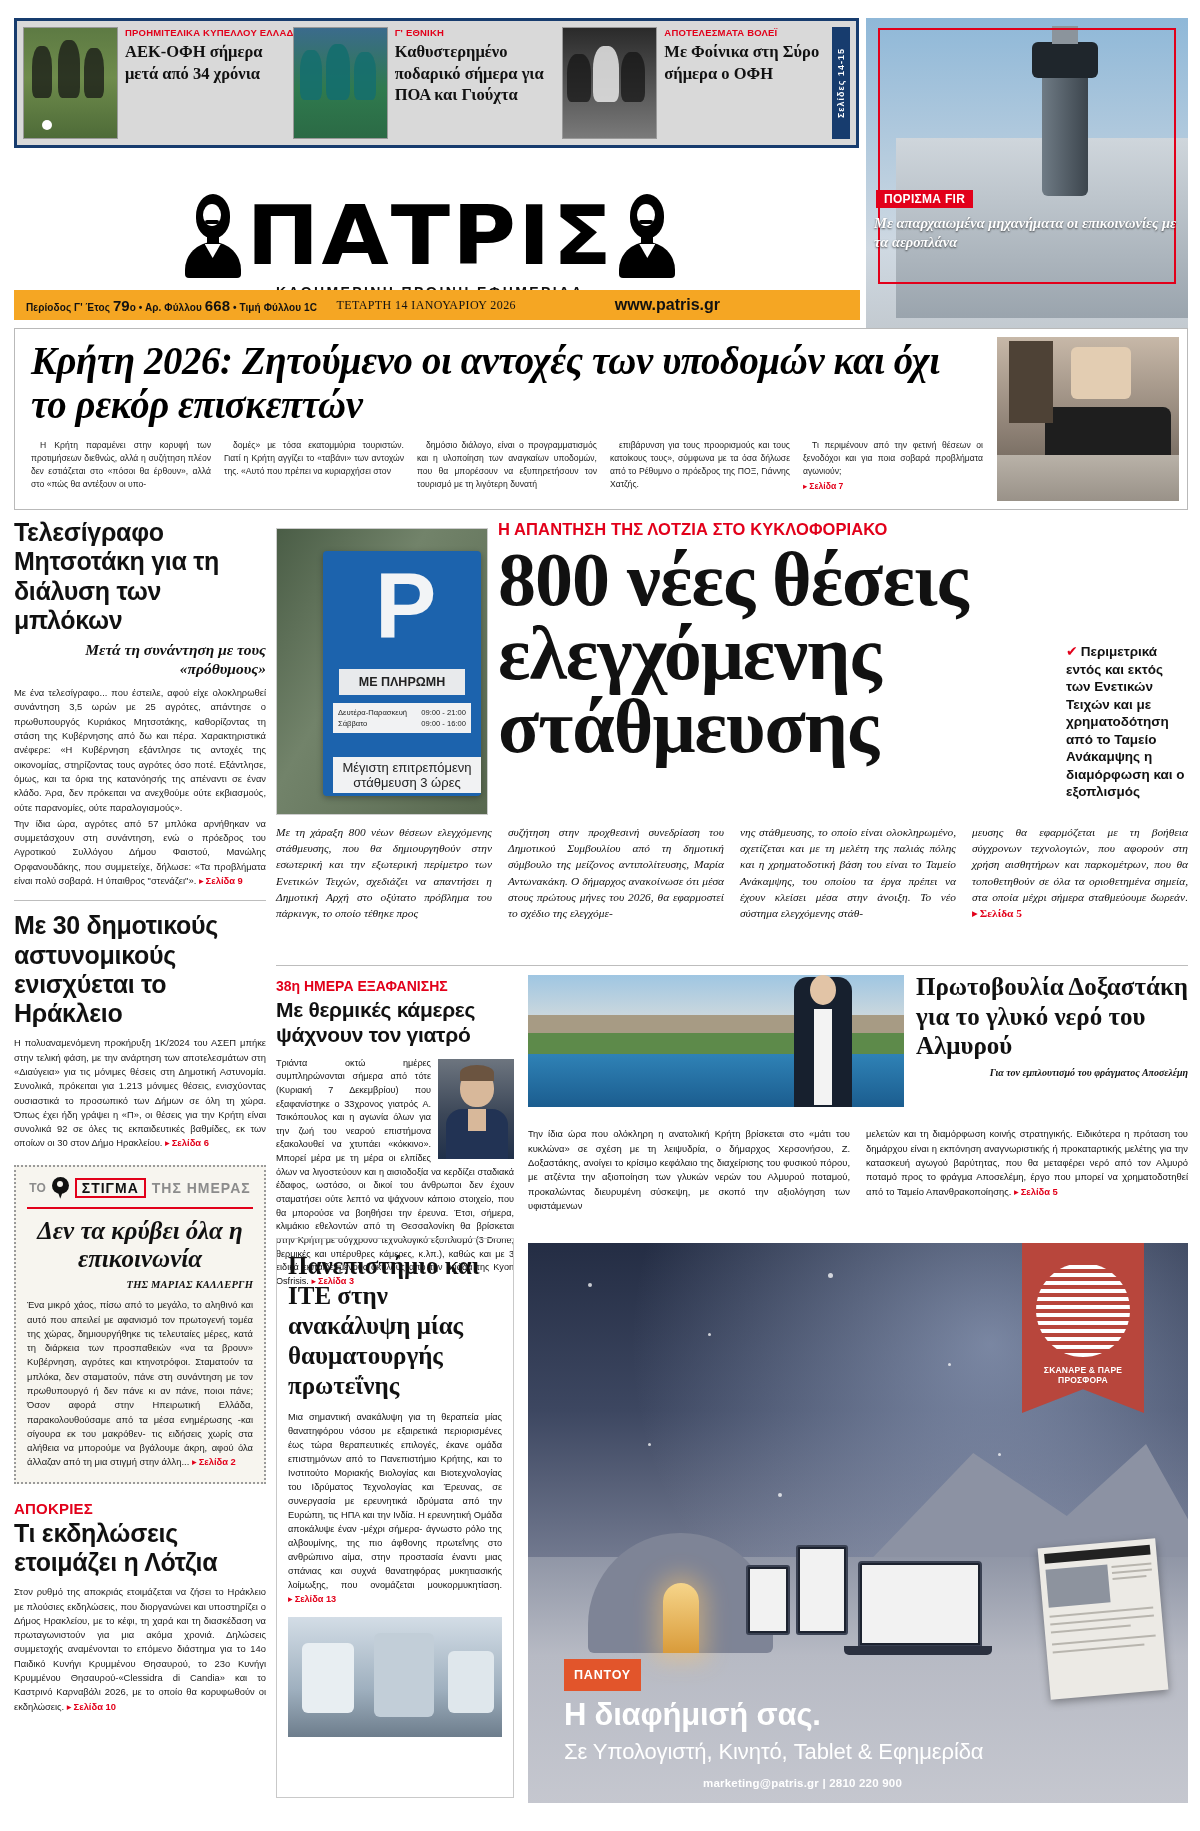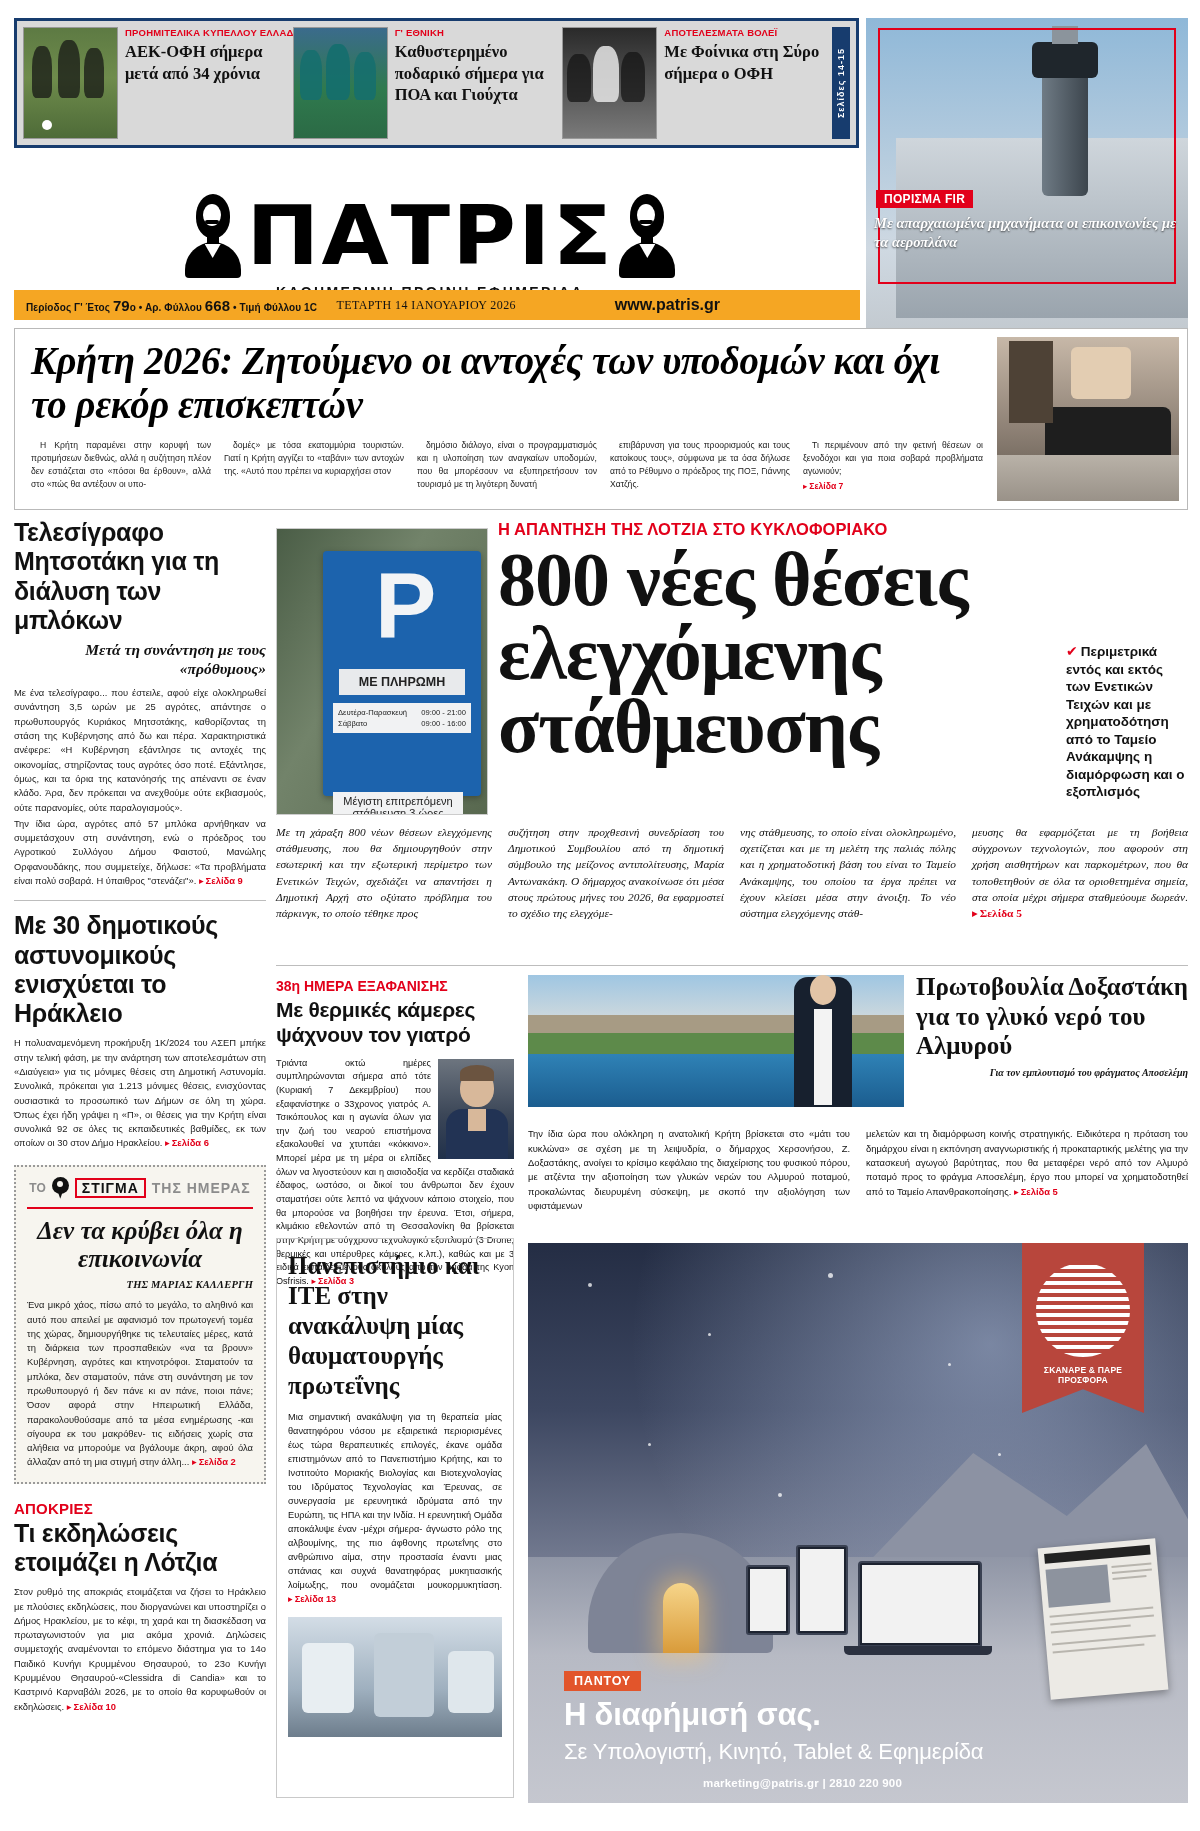--- a/index.html
+++ b/index.html
@@ -205,21 +205,21 @@
   .qr-box{position:absolute;left:14px;top:20px;width:94px;height:94px;border-radius:50%;background:
       repeating-linear-gradient(0deg,#fff 0 4px,#b8463c 4px 8px),
       repeating-linear-gradient(90deg,#fff 0 4px,transparent 4px 8px);}
   .qr-label{position:absolute;left:0;right:0;top:122px;text-align:center;color:#fff;font-size:8.5px;font-weight:700;letter-spacing:.2px;}
   .dev{position:absolute;background:#1d2330;border:2px solid #3a4152;border-radius:3px;overflow:hidden;}
   .dev .scr{position:absolute;inset:2px;background:#f2f2f2;}
   .paper{position:absolute;right:26px;bottom:108px;width:118px;height:152px;background:#eceae5;transform:rotate(-5deg);box-shadow:0 3px 9px rgba(0,0,0,.35);}
   .paper .ptitle{position:absolute;left:6px;top:6px;right:6px;height:10px;background:#222;}
   .paper .pimg{position:absolute;left:6px;top:22px;width:62px;height:38px;background:#8d939e;}
   .paper .pl{position:absolute;background:#b8b5ae;height:2px;}
-  .ad-tag{position:absolute;left:36px;bottom:112px;background:#e2552b;color:#fff;font-size:12.5px;font-weight:700;letter-spacing:.8px;padding:3px 10px;}
+  .ad-tag{position:absolute;left:36px;bottom:112px;background:#e2552b;color:#fff;font-size:12.5px;font-weight:700;letter-spacing:.8px;padding:9px 10px;}
   .ad-h1{position:absolute;left:36px;bottom:70px;color:#fff;font-size:31px;font-weight:700;letter-spacing:-.2px;}
   .ad-h2{position:absolute;left:36px;bottom:38px;color:#fff;font-size:22px;font-weight:400;letter-spacing:-.1px;}
   .ad-foot{position:absolute;left:175px;bottom:14px;color:#fff;font-size:11.5px;font-weight:700;letter-spacing:.2px;}
 
   
   .ph{position:absolute;inset:0;}
   .ph.grass{background:linear-gradient(180deg,#5d7a43 0%,#6f8c4c 45%,#4e6b38 100%);}
   .ph.pitch{background:linear-gradient(180deg,#3b6b8c 0%,#2f7a4e 55%,#2b6a45 100%);}
   .ph.crowd{background:linear-gradient(180deg,#2a2a2a 0%,#4a4a4a 40%,#7a7a7a 100%);}
   .ph.sky{background:linear-gradient(180deg,#8fb8d8 0%,#cfd9e2 60%,#b8bcc0 100%);}
@@ -228,21 +228,21 @@
   .ph.lab{background:linear-gradient(180deg,#d3dde6 0%,#9fb0bf 60%,#6d7d8c 100%);}
   .ph.sign{background:linear-gradient(120deg,#4a5d46 0%,#72836a 40%,#58684f 100%);}
   .figure{position:absolute;background:rgba(20,20,20,.72);border-radius:40% 40% 18% 18%;}
 
   
   .sign-board{position:absolute;left:46px;top:22px;width:158px;height:245px;background:#1c63ad;border-radius:4px;box-shadow:0 2px 6px rgba(0,0,0,.3);}
   .sign-P{position:absolute;left:52px;top:16px;color:#f2f4f6;font-size:92px;font-weight:700;line-height:.86;font-family:"Liberation Sans","DejaVu Sans",sans-serif;}
   .sign-pay{position:absolute;left:16px;top:118px;width:126px;height:26px;background:#e8eaec;display:flex;align-items:center;justify-content:center;font-size:12.5px;font-weight:700;color:#222;}
   .sign-hours{position:absolute;left:10px;top:152px;width:138px;background:#f1f2f3;padding:4px 5px;box-sizing:border-box;font-size:7.6px;line-height:1.45;color:#222;}
   .sign-hours .row{display:flex;justify-content:space-between;gap:4px;white-space:nowrap;}
-  .sign-max{position:absolute;left:10px;top:206px;width:130px;background:#f1f2f3;padding:3px 5px;box-sizing:border-box;font-size:11px;color:#222;text-align:center;margin-top:35px;}
+  .sign-max{position:absolute;left:10px;top:206px;width:148px;background:#f1f2f3;padding:3px 5px;box-sizing:border-box;font-size:13px;color:#222;text-align:center;}
 </style>
 </head>
 <body>
 
 <div class="page">
 
   <div class="top-strip">
 
     <div class="ts-item">
       <div class="ts-photo">

